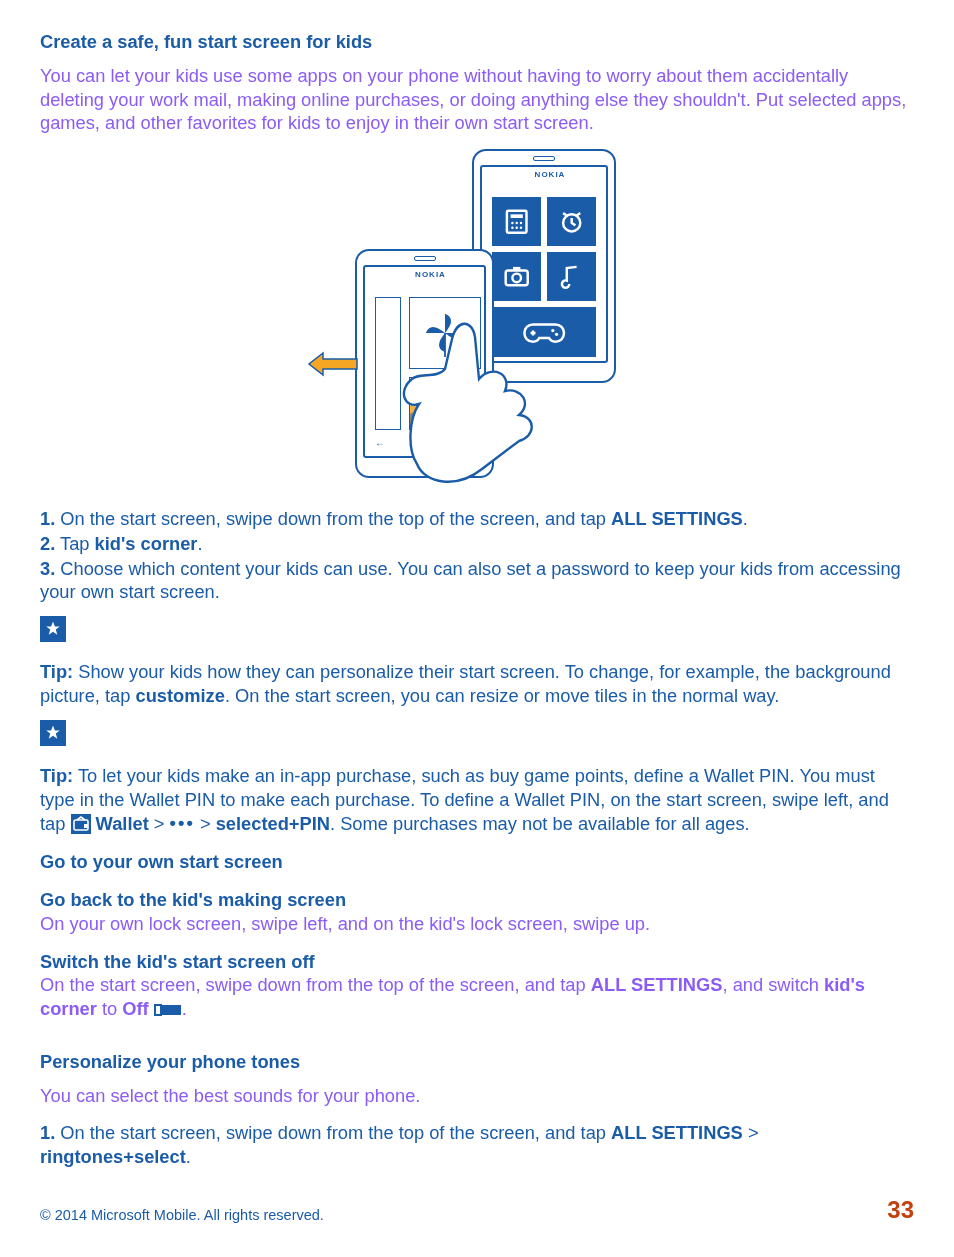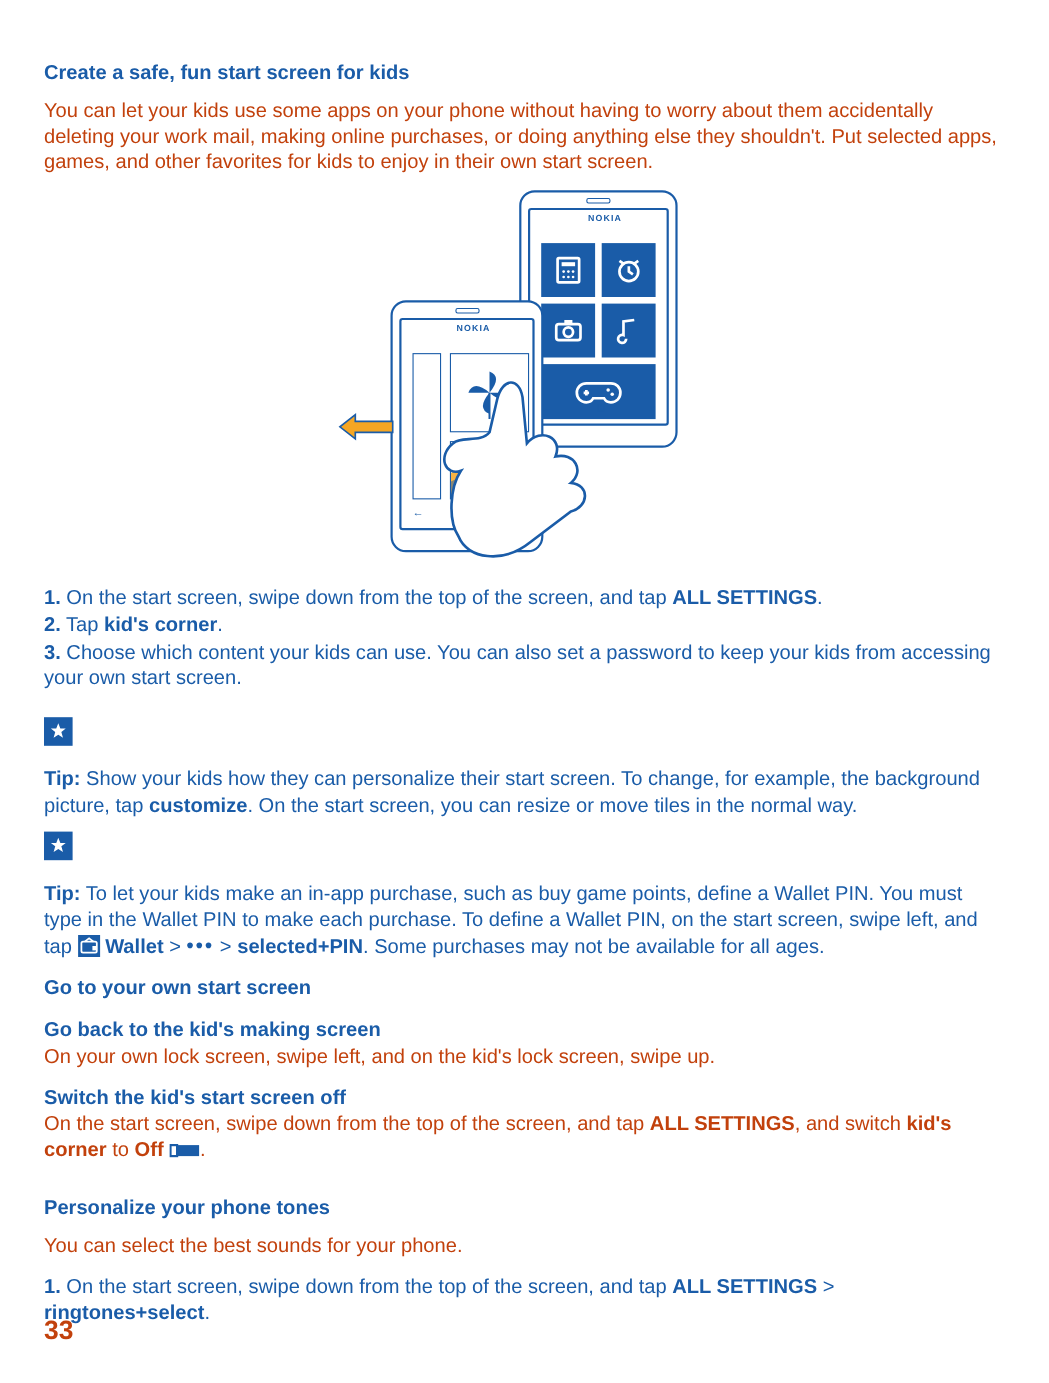--- a/index.html
+++ b/index.html
@@ -8,31 +8,31 @@
     font-family: "Segoe UI", Arial, Helvetica, sans-serif;
     font-size: 18.3px;
     line-height: 1.3;
     color: #1a5ca8;
     background: #fff;
   }
   .page {
     width: 954px;
     min-height: 1257px;
     box-sizing: border-box;
-    padding: 54px 40px 30px 40px;
+    padding: 30px 40px 30px 40px;
     position: relative;
   }
   .heading {
     font-weight: 700;
     color: #1a5ca8;
     margin: 0 0 10px 0;
   }
   .para {
     margin: 0 0 14px 0;
-    color: #c2410c;
+    color: #8b5cf6;
   }
   .subheading {
     font-weight: 700;
     margin: 14px 0 0 0;
   }
   .tight { margin-bottom: 2px; }
   .illustration-wrap {
     width: 100%;
     display: flex;
     justify-content: center;
@@ -235,21 +235,21 @@
 
     </div>
   </div>
 
   <p class="step-line">
     <b class="step-num">1.</b><span> On the start screen, swipe down from the top of the screen, and tap </span><b>ALL SETTINGS</b><span>.</span>
   </p>
   <p class="step-line">
     <b class="step-num">2.</b><span> Tap </span><b>kid's corner</b><span>.</span>
   </p>
-  <p class="step-line" style="margin-bottom:22px;">
+  <p class="step-line" style="margin-bottom:10px;">
     <b class="step-num">3.</b><span> Choose which content your kids can use. You can also set a password to keep your kids from accessing your own start screen.</span>
   </p>
 
   <div class="tip-block">
     <div class="tip-icon">
       <svg viewBox="0 0 24 24" width="18" height="18">
           <path d="M12 2l2.5 6.5H21l-5.3 4 2 7L12 15.8 6.3 19.5l2-7L3 8.5h6.5z" fill="#fff"></path>
         </svg>
     </div>
     <div class="tip-text">
@@ -285,16 +285,17 @@
         </svg></span><span>.</span>
   </p>
 
   <p class="heading" style="margin-top:26px;">Personalize your phone tones</p>
   <p class="para">You can select the best sounds for your phone.</p>
   <p class="step-line">
     <b class="step-num">1.</b><span> On the start screen, swipe down from the top of the screen, and tap </span><b>ALL SETTINGS</b><span> &gt; </span><b>ringtones+select</b><span>.</span>
   </p>
 
   <div class="footer">
+    <span>© 2014 Microsoft Mobile. All rights reserved.</span>
     <span class="pagenum">33</span>
   </div>
 
 </div>
 
 </body></html>

